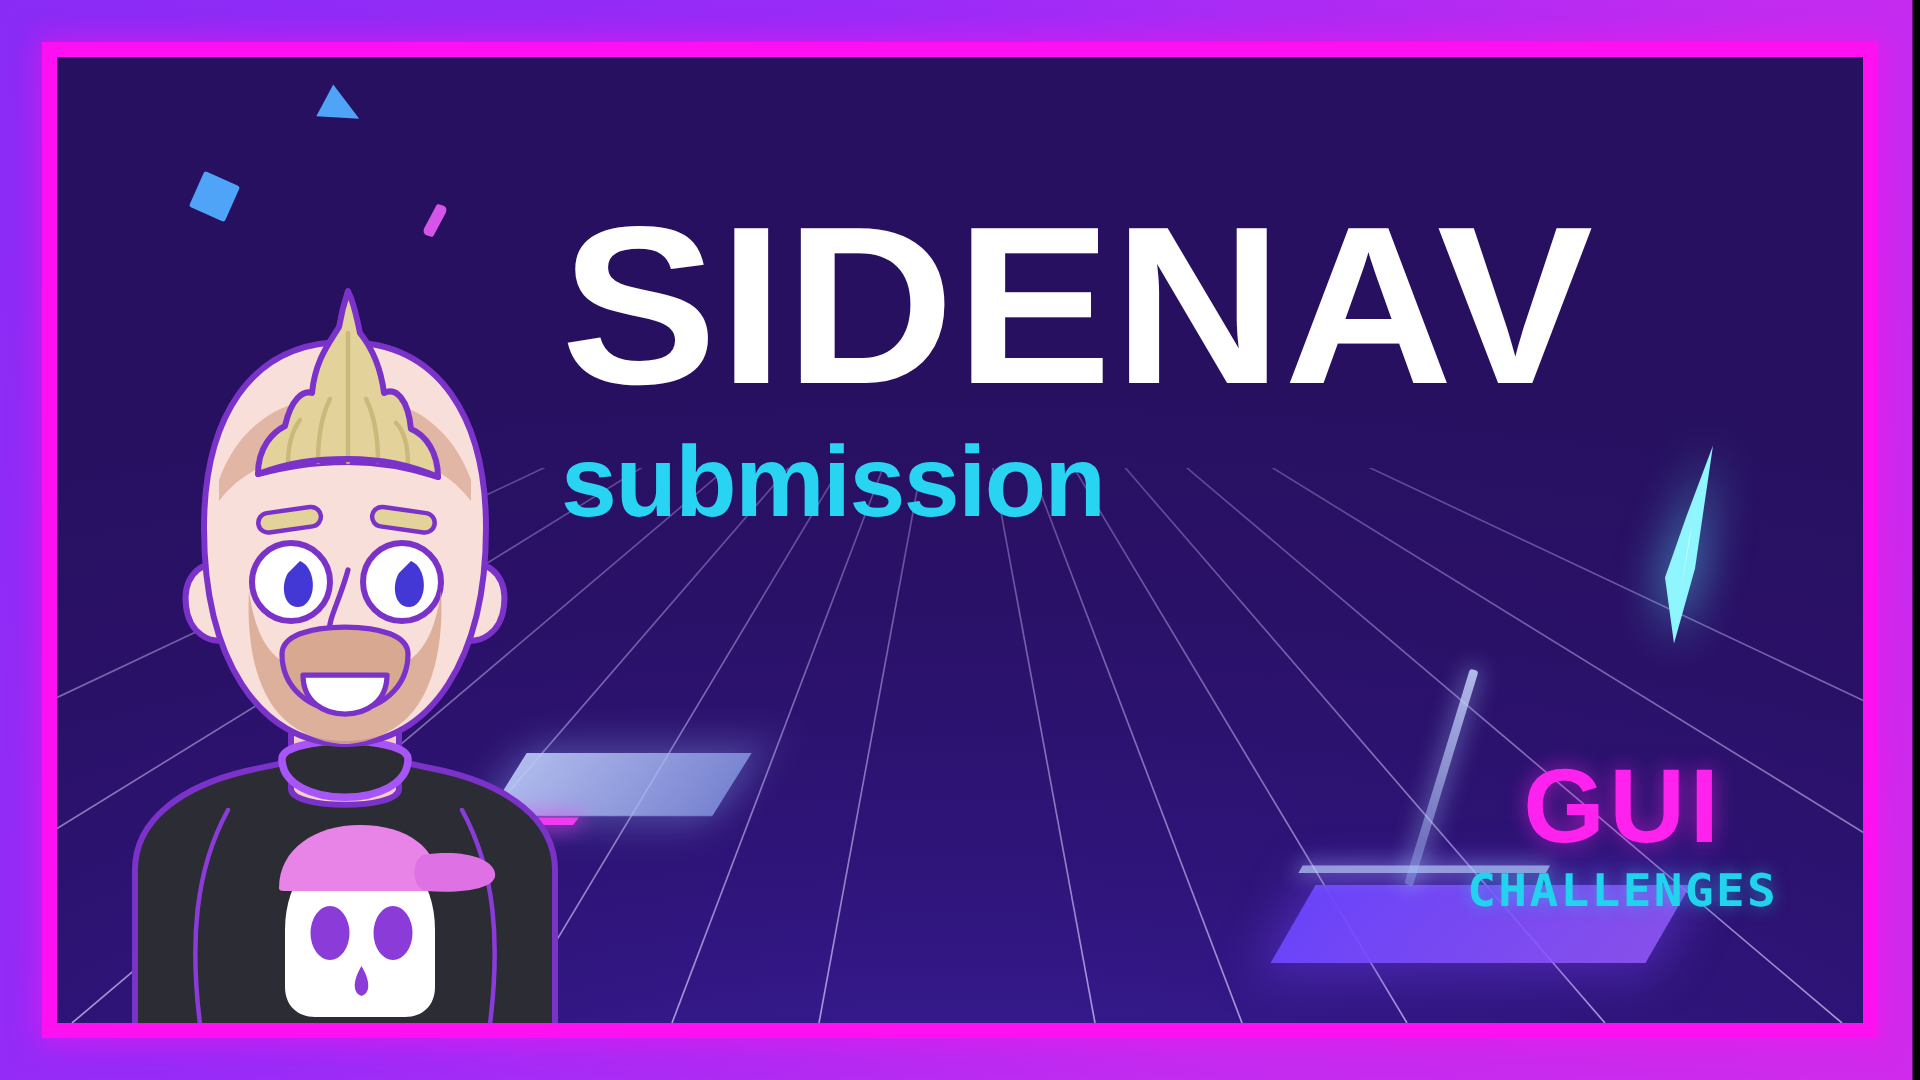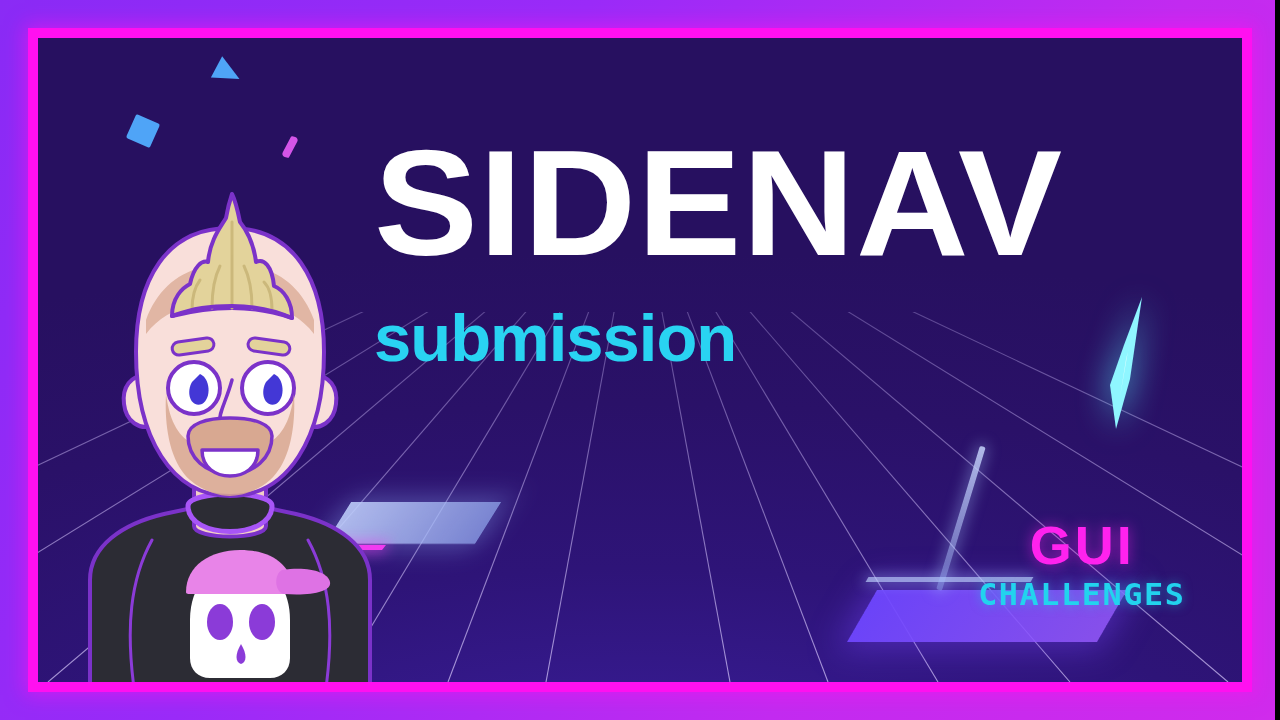--- a/index.html
+++ b/index.html
@@ -156,41 +156,41 @@
     font-weight: 700;
     font-size: 150px;
     line-height: .93;
     letter-spacing: 1px;
     color: #FFFFFF;
     transform: scaleX(1.04);
     transform-origin: left center;
     white-space: nowrap;
   }
   #subtitle-lines {
-    margin: 28px 0 0 0;
+    margin: 12px 0 0 0;
     font-family: "Liberation Sans", sans-serif;
     font-weight: 700;
     font-size: 67px;
     line-height: 1.06;
     letter-spacing: -1px;
     color: #29D3F2;
   }
   #subtitle-lines div { white-space: nowrap; }
 
   
   #logo-block {
     position: absolute;
     right: 62px;
     bottom: 72px;
     text-align: center;
   }
   #logo-gui {
     font-family: "Liberation Sans", sans-serif;
     font-weight: 700;
-    font-size: 54px;
+    font-size: 70px;
     line-height: 1;
     letter-spacing: 3px;
     color: #FF22EE;
     text-shadow: 0 0 14px rgba(255,34,238,.55);
   }
   #logo-challenges {
     margin-top: 8px;
     font-family: "DejaVu Sans Mono", "Liberation Mono", monospace;
     font-weight: 700;
     font-size: 30px;

